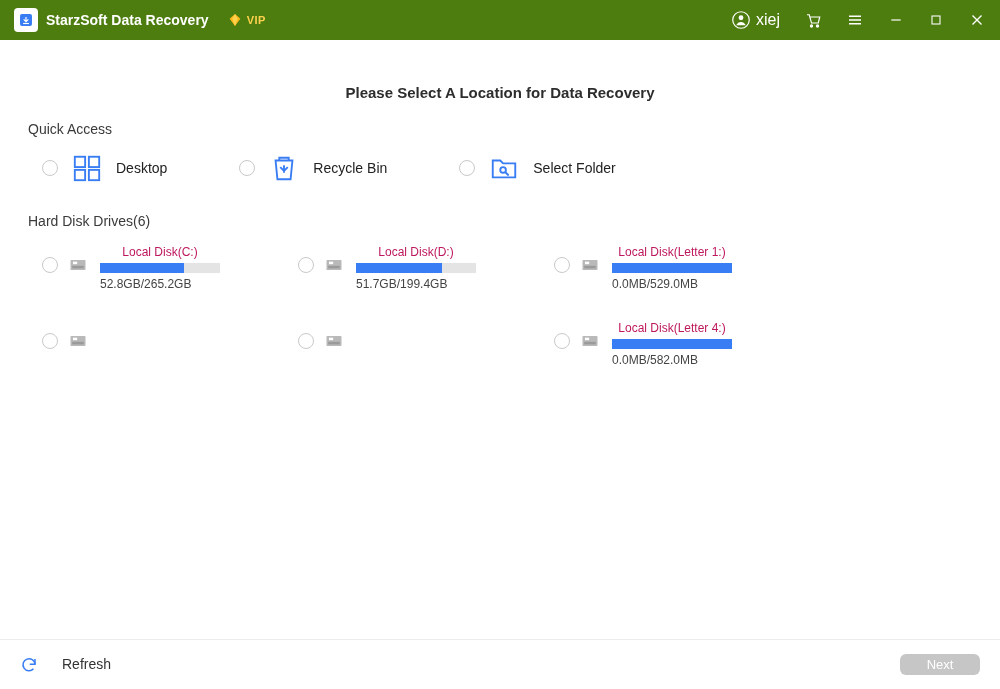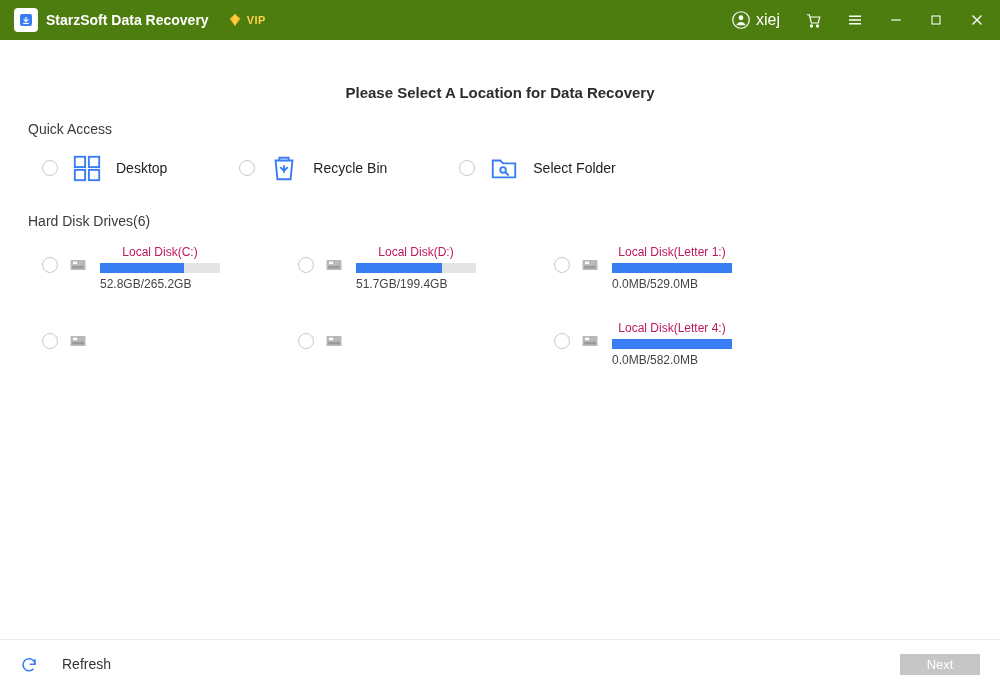--- a/index.html
+++ b/index.html
@@ -41,21 +41,21 @@
   .drive-body { display:flex; flex-direction:column; gap:4px; width:120px;}
   .drive-name { font-size:12px; color:#be185d;text-align:center; }
   .bar { width:120px; height:10px; background:#e4e4e4; position:relative;}
   .bar .fill { position:absolute; left:0; top:0; bottom:0; background:#387DF4;}
   .drive-size { font-size:12px; color:#444; }
 
   
   .footer { position:absolute; bottom:0; left:0; right:0; height:50px; border-top:1px solid #ececec; display:flex; align-items:center; padding:0 20px;}
   .refresh { display:flex; align-items:flex-start; gap:24px; color:#333; font-size:14px;}
   .refresh svg { width:18px; height:18px; }
-  .next-btn { margin-left:auto; width:80px; height:21px; background:#c6c6c6; color:#fff; font-size:13px; display:flex; align-items:center; justify-content:center; border-radius:0;}
+  .next-btn { margin-left:auto; width:80px; height:21px; background:#c6c6c6; color:#fff; font-size:13px; display:flex; align-items:center; justify-content:center; border-radius:6px;}
 </style>
 </head>
 <body>
 
 <div class="titlebar">
   <div class="logo-box">
     <svg viewBox="0 0 24 24" fill="none" stroke="#387DF4" stroke-width="2.5">
       <rect x="3" y="3" width="18" height="18" rx="2" fill="#387DF4"></rect>
       <path d="M12 7v7M8 11l4 4 4-4" stroke="#fff" stroke-width="2" fill="none"></path>
       <path d="M7 18h10" stroke="#fff" stroke-width="2"></path>

